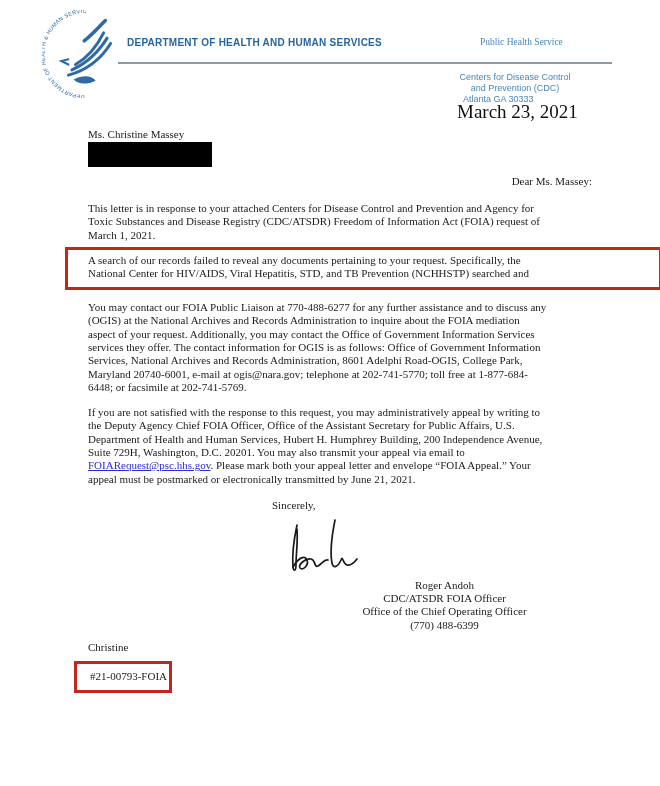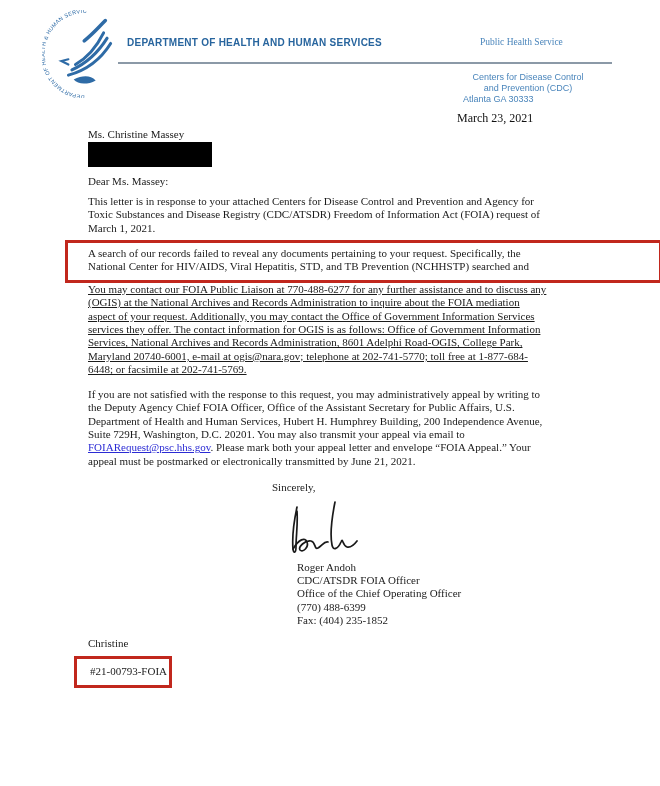--- a/index.html
+++ b/index.html
@@ -23,52 +23,52 @@
   .phs{
     position:absolute;left:464px;top:37px;
     font-family:Liberation Serif, serif;
     font-size:9.5px;color:#4a85bb;margin-left:16px;
   }
   .rule{
     position:absolute;left:118px;top:62px;width:494px;height:2px;
     background:#8b99a7;
   }
   .agency{
-    position:absolute;left:448px;top:72px;width:160px;
+    position:absolute;left:435px;top:72px;width:160px;
     text-align:center;
     font-family:"Liberation Sans", sans-serif;
     font-size:9px;line-height:11px;color:#4a85bb;
   }
   .atlanta{
     position:absolute;left:463px;top:94px;
     font-family:"Liberation Sans", sans-serif;
     font-size:9px;color:#4a85bb;
   }
   .date{
-    position:absolute;left:457px;top:111px;
-    font-size:12px;color:#111;
+    position:absolute;left:457px;top:101px;
+    font-size:19px;color:#111;
   }
   
   .content{position:absolute;left:88px;top:128px;width:504px;font-size:11px;line-height:13.4px;}
   .line{white-space:nowrap;}
   .redaction{width:124px;height:25px;background:#000;margin-top:1px;}
-  .salutation{margin-top:8px;}
-  .para{margin-top:6px;}
-  .para-contact{text-decoration:underline;}
+  .salutation{margin-top:8px;text-align:right;}
+  .para{margin-top:13px;}
+  .para-contact{margin-top:11px;}
   .para-appeal{margin-top:11px;}
   .hl-box{
     margin-top:5px;margin-left:-23px;
     width:597px;box-sizing:border-box;
     border:3px solid #c1271d;
     padding:4px 8px 6px 20px;
   }
   .email-link{color:#2b2bd4;text-decoration:underline;cursor:pointer;}
   .sincerely{margin-top:13px;margin-left:184px;}
   .signature{display:block;margin-top:4px;margin-left:195px;width:82px;height:62px;}
-  .sigblock{margin-left:209px;}
+  .sigblock{margin-left:209px;text-align:center;}
   .enclosure{margin-top:9px;}
   .case-box{
     margin-top:6px;margin-left:-14px;
     width:98px;box-sizing:border-box;
     border:3px solid #c1271d;
     padding:6px 0 7px 13px;
   }
 </style>
 </head>
 <body>
@@ -148,21 +148,20 @@
         <path d="M10,50 C16,40 22,38 24,43 C26,48 20,54 17,51 C15,48 22,41 28,42 C33,43 31,51 35,49 C39,47 41,42 45,43"></path>
         <path d="M52,3 C49,18 47,36 49,46 C50,52 55,50 58,43 C60,38 59,46 64,48 C68,49 71,46 74,42"></path>
       </g>
     </svg>
 
     <div class="sigblock">
       <div class="line">Roger Andoh</div>
       <div class="line">CDC/ATSDR FOIA Officer</div>
       <div class="line">Office of the Chief Operating Officer</div>
       <div class="line">(770) 488-6399</div>
-      <div class="line">Fax: (404) 235-1852</div>
     </div>
 
     <div class="enclosure line">Christine</div>
 
     <div class="case-box">
       <div class="line">#21-00793-FOIA</div>
     </div>
 
   </div>
 </div>

